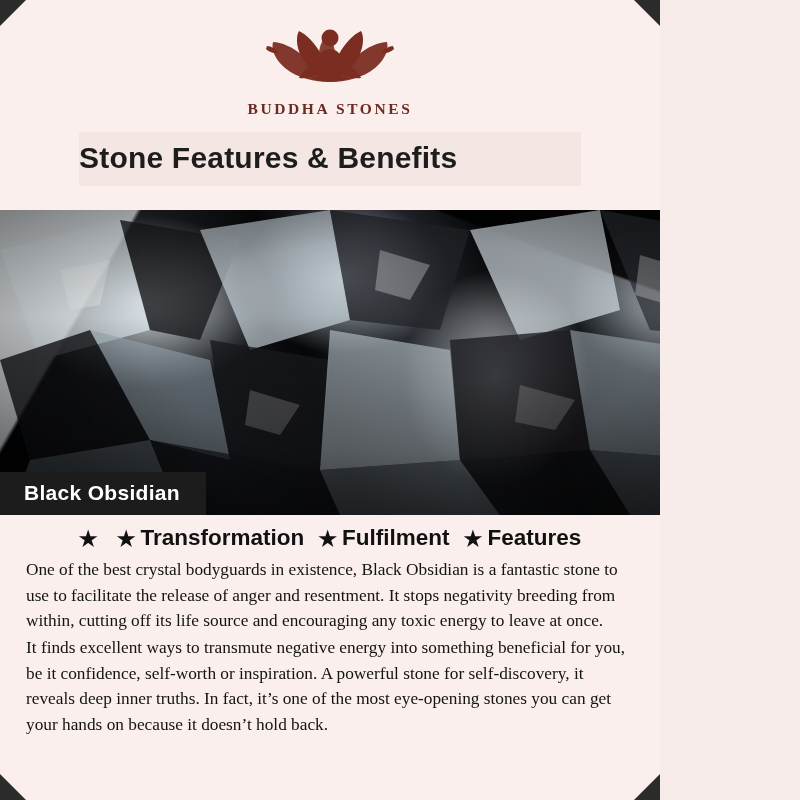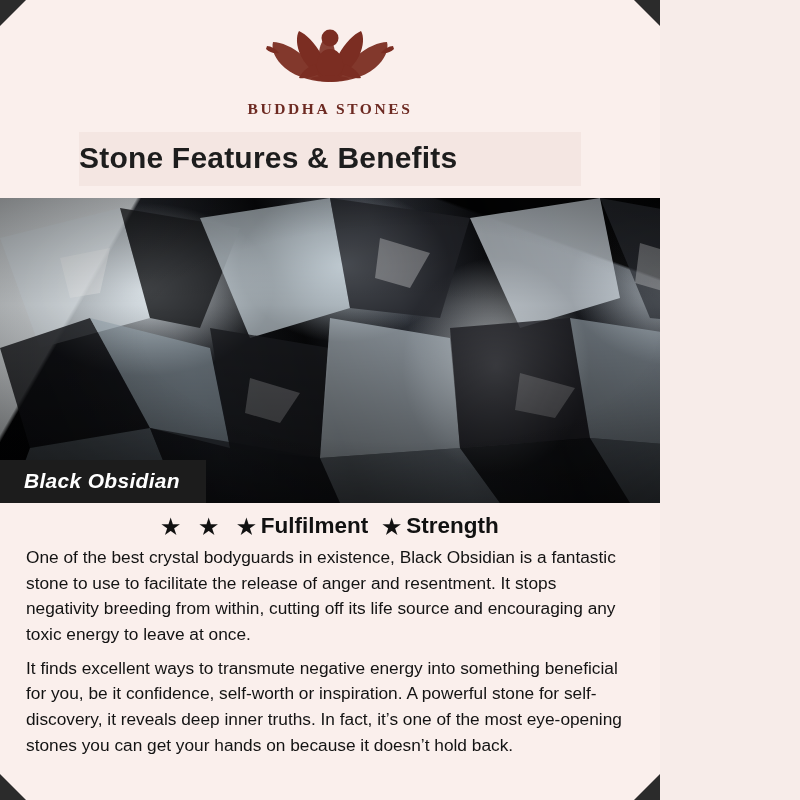--- a/index.html
+++ b/index.html
@@ -85,25 +85,24 @@
     color: #1d1d1d;
     letter-spacing: 0.2px;
     font-family: "Liberation Sans", sans-serif;
   }
 
   
   .hero {
     position: relative;
     width: 800px;
     height: 305px;
-    margin-top: 12px;
+    margin-top: 24px;
     overflow: hidden;
     background: #a16207;
     z-index: 3;
-    font-style: italic;
   }
   .hero-img {
     position: absolute;
     inset: 0;
     
     background-color: #3a3a3c;
     background-image:
       linear-gradient(120deg, rgba(235,240,243,0.92) 0 14%, rgba(0,0,0,0) 14.5% 100%),
       linear-gradient(-35deg, rgba(210,219,226,0.85) 0 9%, rgba(0,0,0,0) 9.5% 100%),
       linear-gradient(200deg, rgba(18,18,20,0.95) 0 22%, rgba(0,0,0,0) 22.5% 100%),
@@ -172,22 +171,23 @@
 
   
   .copy {
     padding: 2px 4px 0 4px;
   }
   .copy p {
     font-size: 17.3px;
     line-height: 1.485;
     color: #131313;
     text-align: left;
-  }
-  .copy p + p { margin-top: 8px; }
+    font-family: Liberation Serif, serif;
+  }
+  .copy p + p { margin-top: 1px; }
 </style>
 </head>
 <body>
 
 <div class="page">
 
   <div class="corner tl"></div>
   <div class="corner tr"></div>
   <div class="corner bl"></div>
   <div class="corner br"></div>
@@ -263,28 +263,29 @@
   </div>
 
   <div class="content">
 
     <div class="benefits">
       <span class="benefit">
         <span class="star">★</span>
       </span>
       <span class="benefit">
         <span class="star">★</span>
+        <span>Transformation</span>
       </span>
       <span class="benefit">
         <span class="star">★</span>
         <span>Fulfilment</span>
       </span>
       <span class="benefit">
         <span class="star">★</span>
-        <span>Strength</span>
+        <span>Features</span>
       </span>
     </div>
 
     <div class="copy">
       <p>One of the best crystal bodyguards in existence, Black Obsidian is a fantastic stone to use to facilitate the release of anger and resentment. It stops negativity breeding from within, cutting off its life source and encouraging any toxic energy to leave at once.</p>
       <p>It finds excellent ways to transmute negative energy into something beneficial for you, be it confidence, self-worth or inspiration. A powerful stone for self-discovery, it reveals deep inner truths. In fact, it’s one of the most eye-opening stones you can get your hands on because it doesn’t hold back.</p>
     </div>
 
   </div>
 </div>

